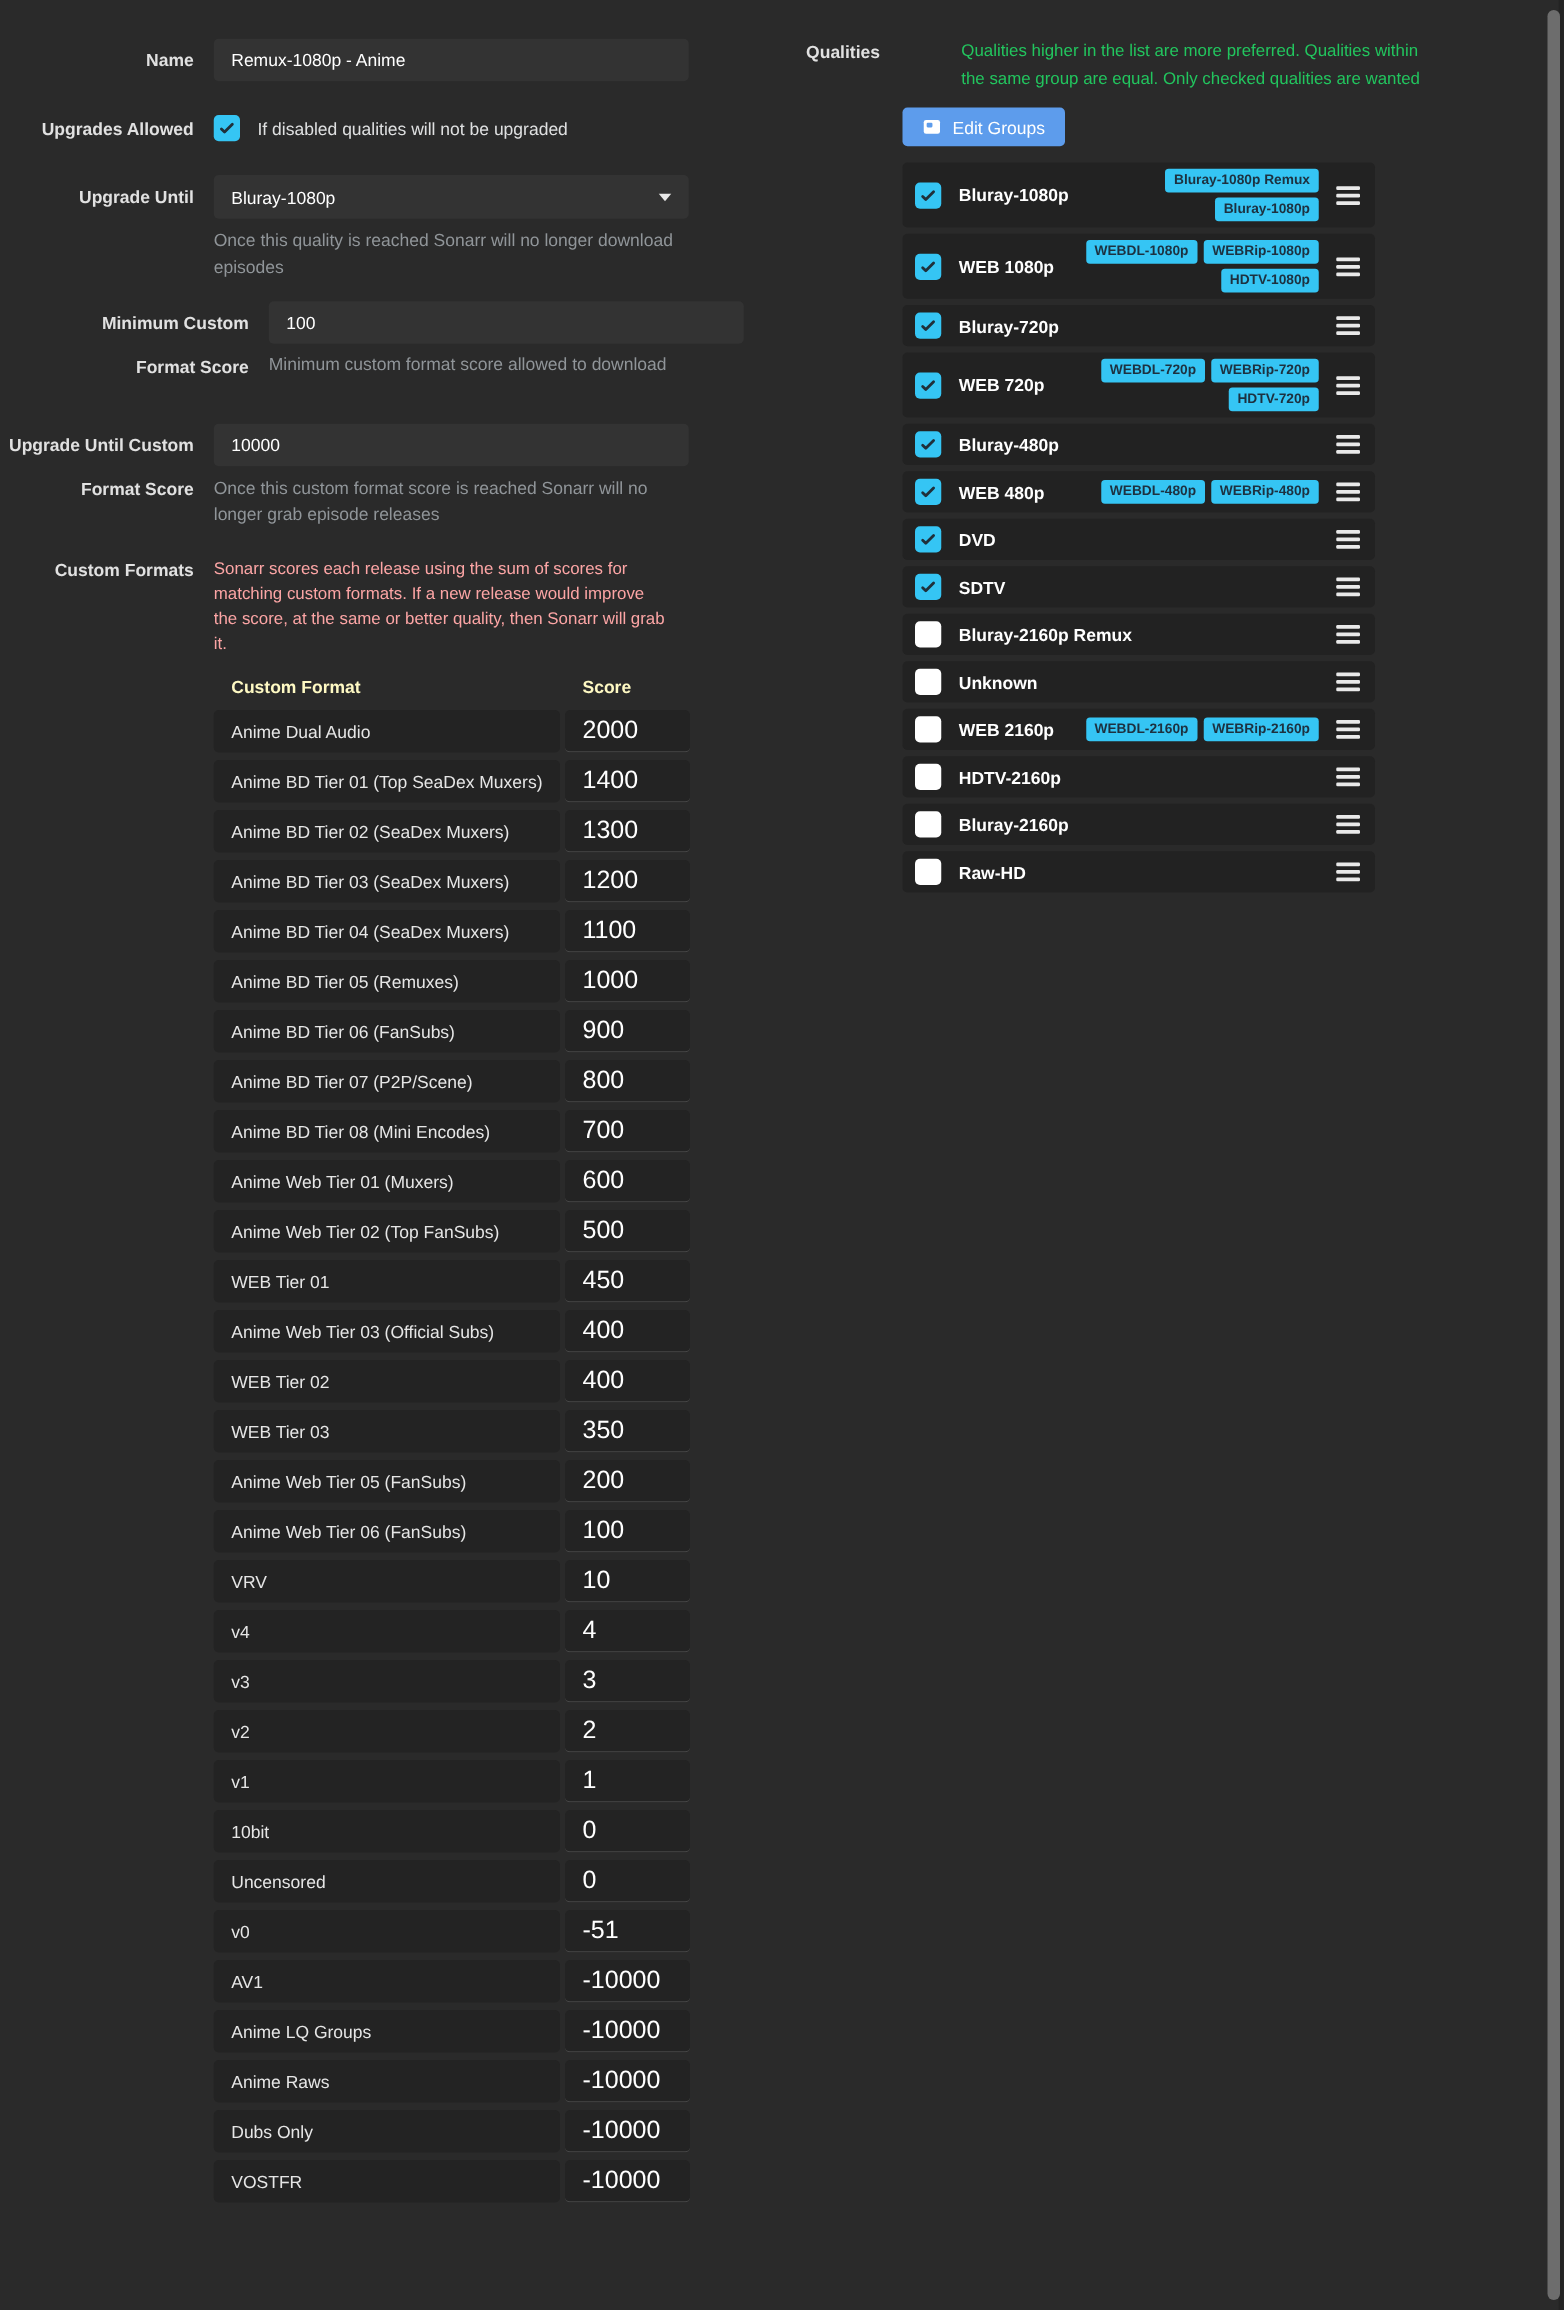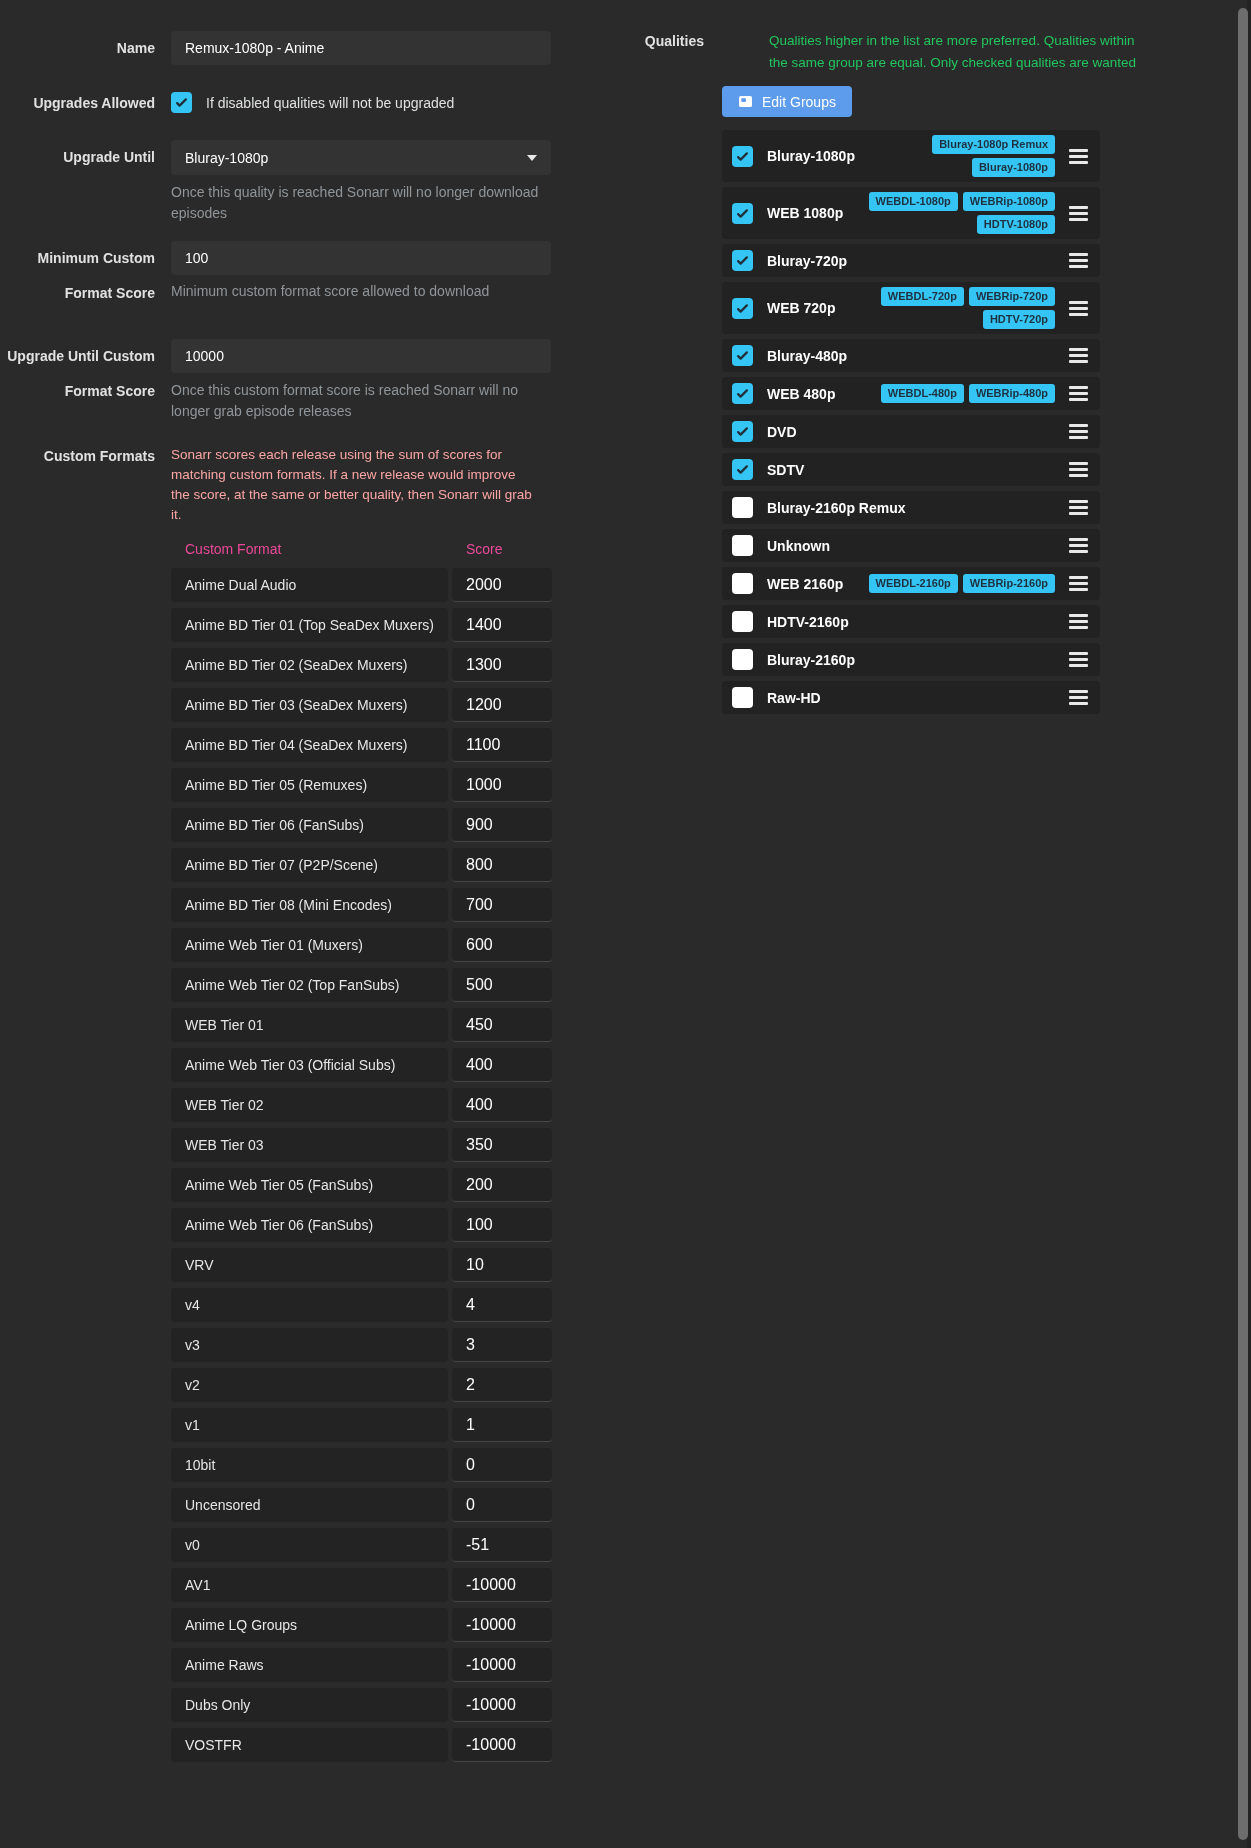--- a/index.html
+++ b/index.html
@@ -48,30 +48,30 @@
   .checkbox { width: 21px; height: 21px; border-radius: 4px; display: inline-flex;
     align-items: center; justify-content: center; cursor: pointer; flex: none; }
   .checkbox.checked { background: #35c5f4; }
   .checkbox.unchecked { background: #fff; }
   .checkbox svg { width: 15px; height: 15px; }
   .check-row { display: flex; align-items: center; gap: 14px; }
   .check-row .check-label { color: #dfe0e1; font-size: 14px; }
 
   
   .cf-header { display: grid; grid-template-columns: 277px 100px; column-gap: 4px; }
-  .cf-header div { font-weight: 400; font-size: 14px; color: #ec4899; padding-left: 14px; }
+  .cf-header div { font-weight: 700; font-size: 14px; color: #fef9c3; padding-left: 14px; }
   .cf-rows { display: flex; flex-direction: column; gap: 6px; }
   .cf-row { display: grid; grid-template-columns: 277px 100px; column-gap: 4px; }
   .cf-name {
     background: #232323; border-radius: 4px; height: 34px; display: flex; align-items: center;
     padding-left: 14px; font-size: 14px; color: #e6e6e6;
   }
   .cf-score {
     background: #232323; border: none; border-bottom: 1px solid #484848; border-radius: 4px;
-    height: 34px; color: #fff; font-size: 16px; font-weight: 500; font-family: inherit;
+    height: 34px; color: #fff; font-size: 20px; font-weight: 500; font-family: inherit;
     padding: 0 0 0 14px; width: 100px; outline: none;
   }
 
   
   .q-desc { color: #22c55e; font-size: 13.5px; line-height: 22px; white-space: pre-line; width: 404px; margin-left: 47px; }
   .edit-groups-btn {
     margin-top: 12px; height: 31px; background: #5d9cec; border: none; border-radius: 4px;
     color: #fff; font-size: 14px; font-family: inherit; padding: 0 16px;
     display: inline-flex; align-items: center; gap: 9px; cursor: pointer;
   }
@@ -88,21 +88,21 @@
     padding: 3px 7px; border-radius: 3px; white-space: nowrap; line-height: 13px;
   }
   .drag-handle { margin-left: 14px; display: flex; flex-direction: column; gap: 3px; cursor: grab; flex: none; }
   .drag-handle i { display: block; width: 19px; height: 3px; background: #e9e9e9; border-radius: 1px; }
 
   
   .row-name       { margin-top: 31px; }
   .row-upgrades   { margin-top: 27px; }
   .row-until      { margin-top: 27px; }
   .help-until     { margin-top: 7px; }
-  .row-min        { margin-top: 17px; }
+  .row-min        { margin-top: 17px; padding-left: 44px; }
   .help-min       { margin-top: 6px; }
   .row-ucfs       { margin-top: 28px; }
   .help-ucfs      { margin-top: 7px; }
   .row-cf         { margin-top: 23px; }
   .cf-header      { margin-top: 16px; }
   .cf-rows        { margin-top: 11px; }
   .row-qualities  { margin-top: 30px; }
 </style>
 </head>
 <body>

